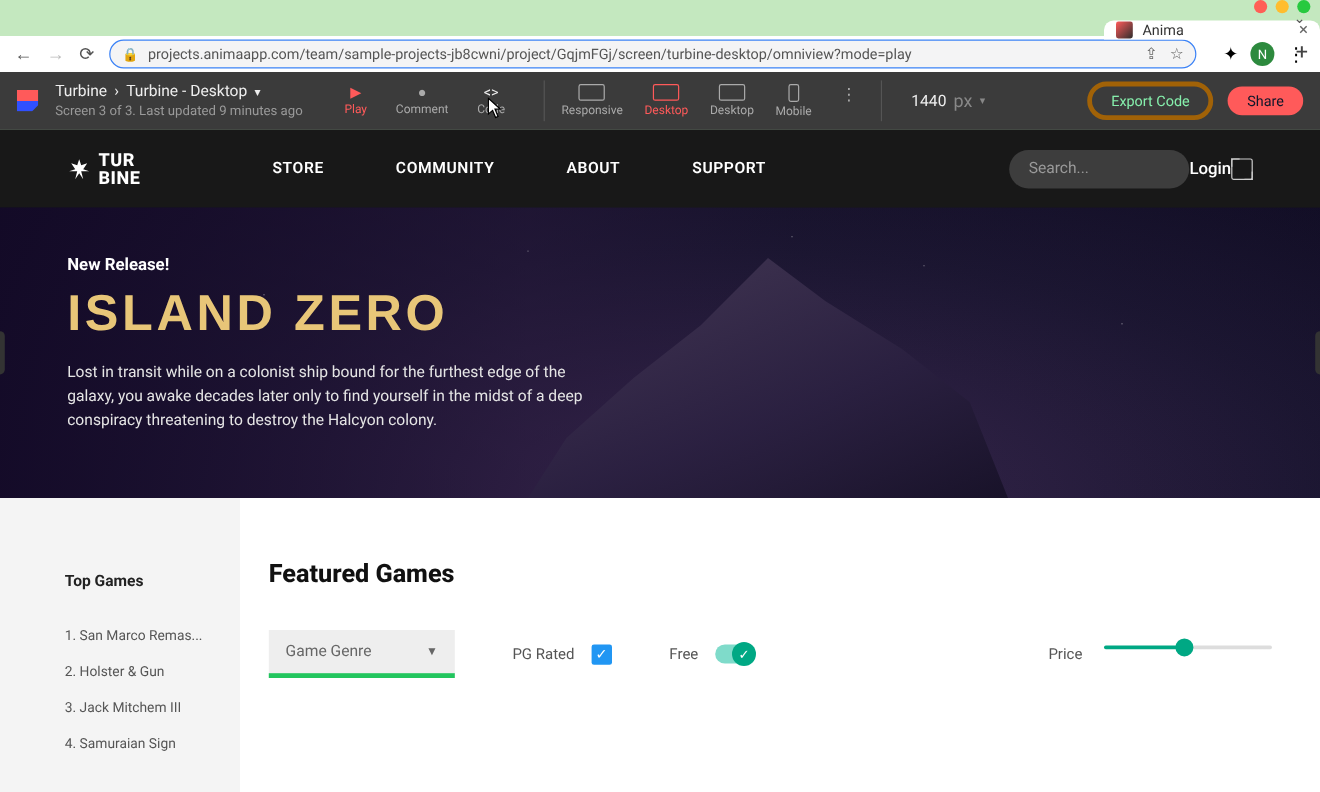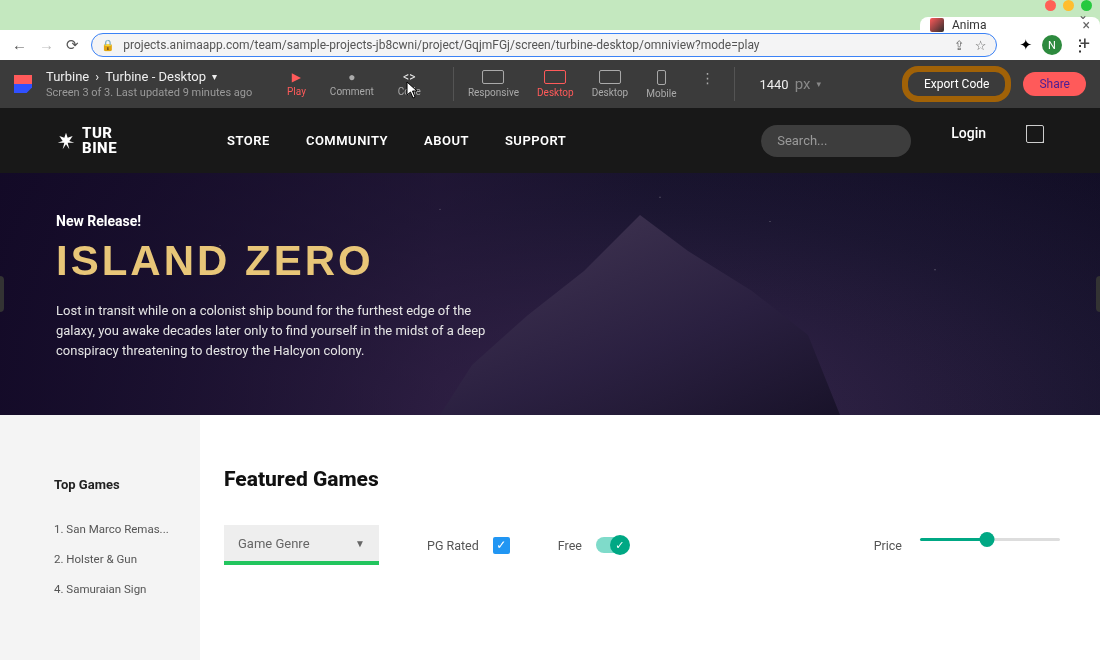--- a/index.html
+++ b/index.html
@@ -41,33 +41,33 @@
 .device-sep { width:1px; height:34px; background:#555; margin:0 14px; }
 .device-group { display:flex; gap:18px; align-items:flex-start; }
 .device-item { display:flex; flex-direction:column; align-items:center; gap:3px; font-size:10px; color:#aaa; }
 .device-item.active { color:#ff5a5a; }
 .dev-ico { width:22px; height:14px; border:1.5px solid currentColor; border-radius:2px; position:relative;}
 .dev-ico.mobile { width:9px; height:15px;}
 .vdots { color:#aaa; font-size:14px; padding:0 6px;}
 .zoom { display:flex; align-items:center; gap:6px; color:#eee; font-size:13px; padding:0 10px;}
 .zoom-unit{color:#888; font-size:15px;}
 .anima-right { margin-left:auto; display:flex; gap:12px; align-items:center;}
-.btn-outline { border:6px solid #a16207; color:#ffffff; background:transparent; border-radius:16px; padding:5px 16px; font-size:12px;}
-.btn-fill { border:none; background:#ff5a5a; color:#4c1d95; border-radius:16px; padding:5px 16px; font-size:12px;}
+.btn-outline { border:4px solid #a16207; color:#86efac; background:transparent; border-radius:16px; padding:5px 16px; font-size:12px;}
+.btn-fill { border:none; background:#ff5a5a; color:#0f172a; border-radius:16px; padding:5px 16px; font-size:12px;}
 .cursor { position:absolute; width:14px; height:18px; pointer-events: none;}
 .cursor svg { display:block;}
 
 
 .site-wrap { width:100%; background:#181818;}
 .site-header { height:65px; background:#181818; display:flex; align-items:center; padding:0 56px;}
 .site-logo { color:#fff; font-weight:800; font-size:15px; letter-spacing:0.5px; line-height:0.95; display:flex; align-items:center; gap:6px;}
 .logo-icon { width:20px; height:20px; color:#fff;}
-.site-nav { display:flex; gap:36px; margin-left:110px;}
+.site-nav { display:flex; gap:60px; margin-left:110px;}
 .site-nav-item { color:#fff; font-size:13px; font-weight:600; letter-spacing:0.5px;}
-.site-right { margin-left:auto; display:flex; align-items:flex-start; gap:40px;}
+.site-right { margin-left:auto; display:flex; align-items:center; }
 .search-pill { background:#3d3d3d; border-radius:18px; padding:0 16px; height:32px; width:150px; display:flex; align-items:center; color:#9a9a9a; font-size:13px;}
 .login { color:#fff; font-size:14px; font-weight:500;}
 .fs-icon { width:18px; height:18px; border:1.5px solid #ccc; border-radius:2px; position:relative;}
 .fs-icon::before,.fs-icon::after{content:"";position:absolute;width:6px;height:6px;border:1.5px solid #ccc;}
 .fs-icon::before{top:-1px;left:-1px;border-right:none;border-bottom:none;}
 .fs-icon::after{bottom:-1px;right:-1px;border-left:none;border-top:none;}
 
 
 .hero { height:242px; background: linear-gradient(90deg, rgba(20,10,40,0.85) 0%, rgba(40,25,60,0.5) 40%, rgba(40,30,60,0.1) 60%), radial-gradient(ellipse at 55% 100%, #3a2850 0%, #1a1530 60%, #0d0a20 100%); position:relative; padding:40px 56px; color:#fff; overflow:hidden;}
 .mountain { position:absolute; left:40%; bottom:0; width:400px; height:200px; background:linear-gradient(160deg,#4a3d5a 0%,#2a2040 60%,#151025 100%); clip-path: polygon(50% 0%, 62% 18%, 78% 38%, 92% 60%, 100% 100%, 0% 100%, 8% 75%, 22% 50%, 36% 28%); opacity:0.85;}
@@ -240,20 +240,21 @@
       <div class="hero-desc">Lost in transit while on a colonist ship bound for the furthest edge of the galaxy, you awake decades later only to find yourself in the midst of a deep conspiracy threatening to destroy the Halcyon colony.</div>
     </div>
   </div>
 </div>
 
 <div class="white-sec">
   <div class="sidebar">
     <div class="side-title">Top Games</div>
     <div class="side-item">1. San Marco Remas...</div>
     <div class="side-item">2. Holster &amp; Gun</div>
+    <div class="side-item">3. Jack Mitchem III</div>
     <div class="side-item">4. Samuraian Sign</div>
   </div>
   <div class="main-col">
     <div class="feat-title">Featured Games</div>
     <div class="filters">
       <div class="genre-sel">
         <span>Game Genre</span>
         <span style="font-size:10px;">▼</span>
       </div>
       <div class="filter-item">

